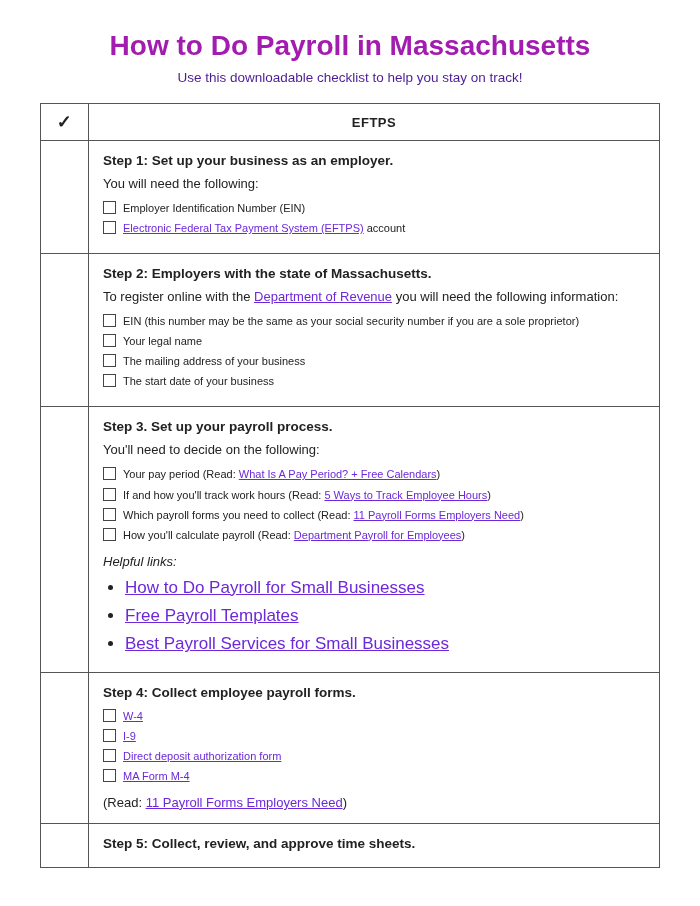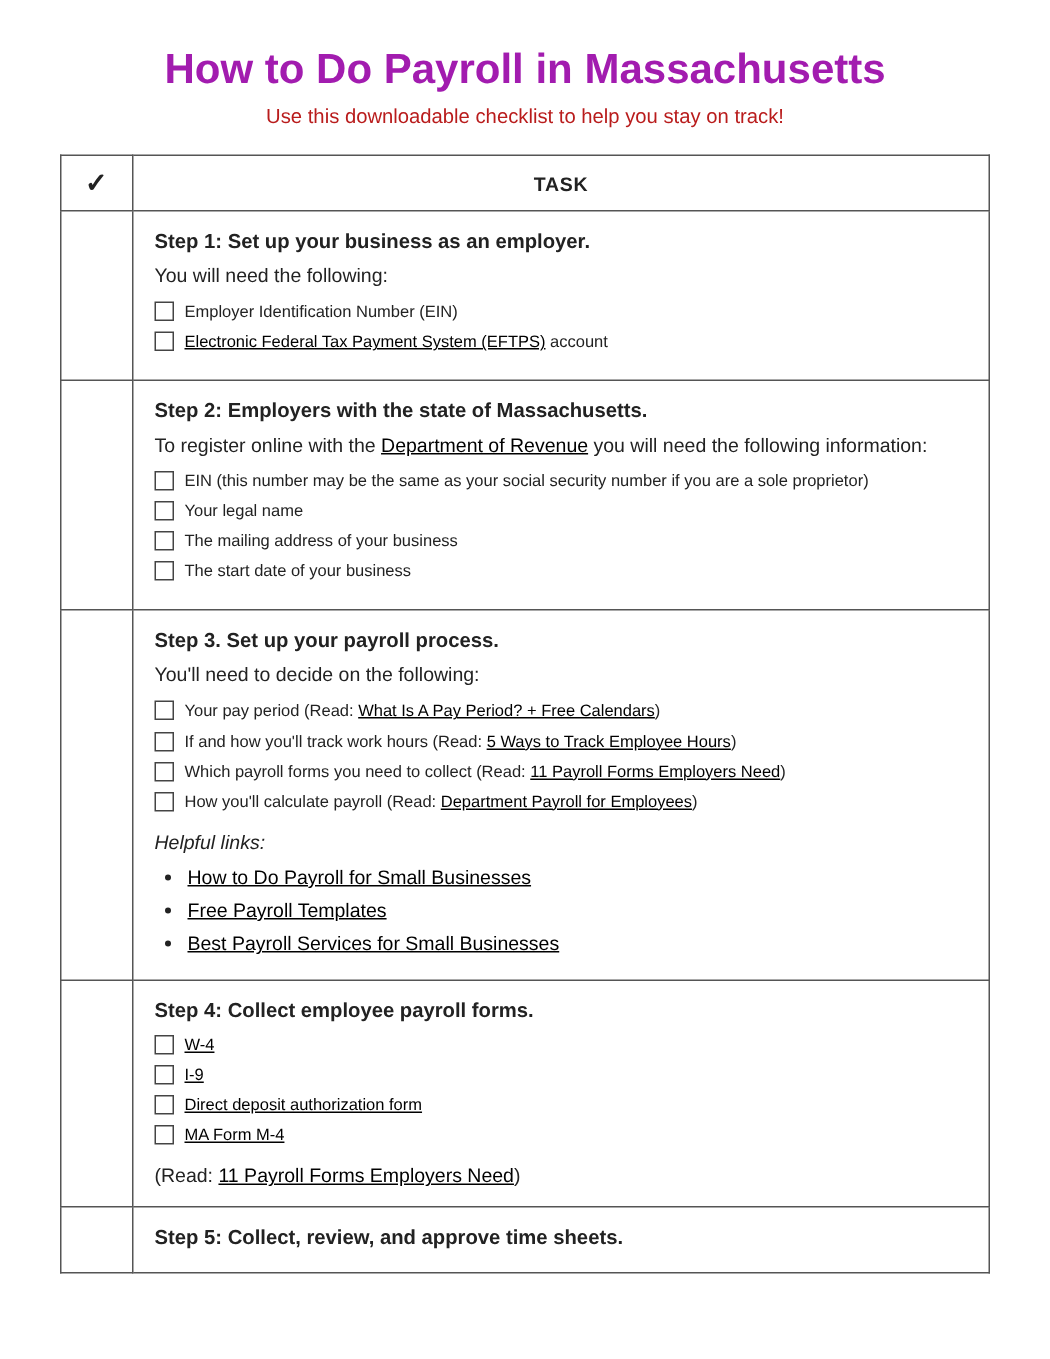--- a/index.html
+++ b/index.html
@@ -14,21 +14,21 @@
     h1 {
       text-align: center;
       font-size: 28px;
       font-weight: bold;
       margin-bottom: 8px;
       color: #a21caf;
     }
     .subtitle {
       text-align: center;
       font-size: 13.5px;
-      color: #b91c1c;
+      color: #4c1d95;
       margin-bottom: 18px;
     }
     table {
       width: 100%;
       border-collapse: collapse;
       border: 1.5px solid #555;
     }
     thead tr th {
       border: 1.5px solid #555;
       padding: 7px 10px;
@@ -81,54 +81,54 @@
       display: inline-block;
       width: 13px;
       height: 13px;
       border: 1.5px solid #444;
       margin-right: 7px;
       margin-top: 1px;
       flex-shrink: 0;
       background: #fff;
     }
     a {
-      color: #000000;
+      color: #6d28d9;
       text-decoration: underline;
     }
     .helpful-links-label {
       font-style: italic;
       font-size: 13px;
       margin-top: 8px;
       margin-bottom: 3px;
     }
     .bullet-links {
       list-style: disc;
       margin-left: 22px;
       margin-bottom: 4px;
     }
     .bullet-links li {
-      font-size: 13px;
+      font-size: 17px;
       margin-bottom: 2px;
     }
     .read-note {
       font-size: 13px;
       margin-top: 8px;
     }
   </style>
 </head>
 <body>
 
 <h1>How to Do Payroll in Massachusetts</h1>
 <p class="subtitle">Use this downloadable checklist to help you stay on track!</p>
 
 <table>
   <thead>
     <tr>
       <th>✓</th>
-      <th>TASK</th>
+      <th>EFTPS</th>
     </tr>
   </thead>
   <tbody>
 
     <tr>
       <td></td>
       <td>
         <div class="cell-content">
           <div class="step-title">Step 1: Set up your business as an employer.</div>
           <div class="step-subtitle">You will need the following:</div>

